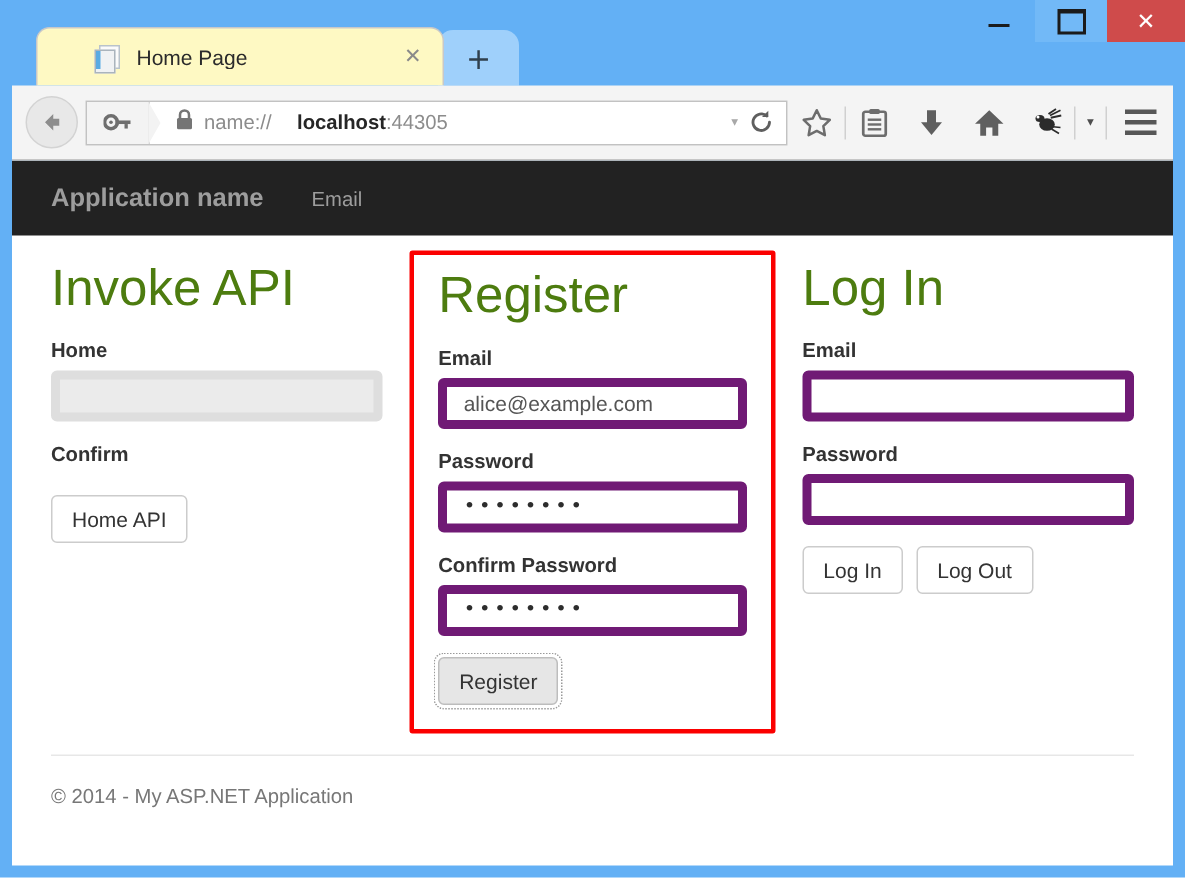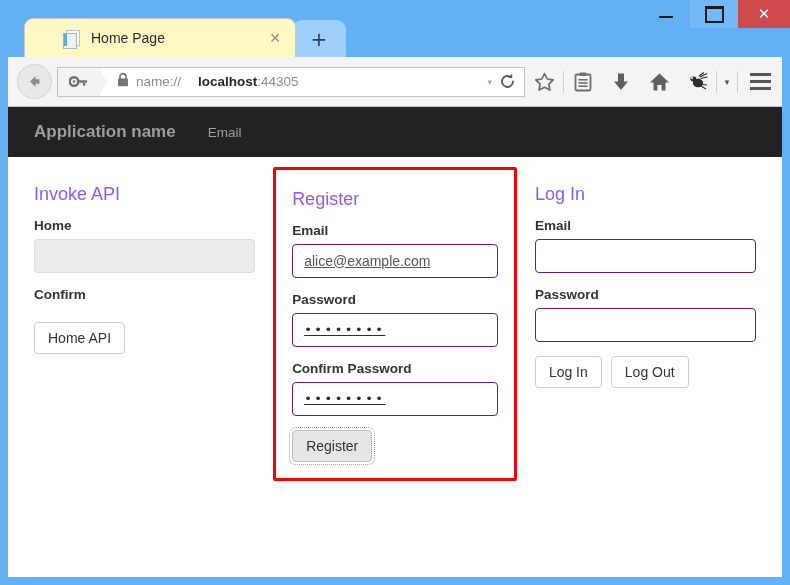--- a/index.html
+++ b/index.html
@@ -273,46 +273,45 @@
   .col-register {
     width: 252px;
     border: 3px solid #fb0000;
     border-radius: 2px;
     margin-top: -4px;
     padding: 6px 16px 16px 16px;
   }
   .col-login { width: 248px; padding-left: 18px; }
 
   h2.section {
-    margin: 12px 0 12px 0;
-    font-size: 18px;
+    margin: 0 0 12px 0;
+    font-size: 34px;
     font-weight: normal;
-    color: #8b5cf6;
+    color: #4d7c0f;
     line-height: 1.25;
   }
   .field-label {
     font-size: 13.5px;
     font-weight: bold;
     color: #333333;
     margin-bottom: 6px;
   }
   .inp {
     width: 100%;
     height: 34px;
     box-sizing: border-box;
-    border: 1px solid #701a75;
+    border: 6px solid #701a75;
     border-radius: 4px;
     background: #ffffff;
     font-size: 14px;
     color: #555555;
     padding: 0 11px;
     font-family: "Liberation Sans", sans-serif;
     outline: none;
     display: block;
-    text-decoration: underline;
   }
   .inp::placeholder { color: #999999; opacity: 1; }
   .inp.disabled {
     background: #ebebeb;
     border-color: #dedede;
     color: #8b8b8b;
   }
   .inp.pw {
     letter-spacing: 2.5px;
     font-size: 13px;
@@ -531,15 +530,20 @@
         <input class="inp" type="password" value="" style="">
         <div class="gap"></div>
         <div class="btn-row">
           <button class="btn">Log In</button>
           <button class="btn">Log Out</button>
         </div>
       </div>
 
     </div>
 
+    <div class="footer-wrap">
+      <div class="footer-rule">
+        <span class="footer-text">© 2014 - My ASP.NET Application</span>
+      </div>
+    </div>
 
   </div>
 </div>
 
 </body></html>

